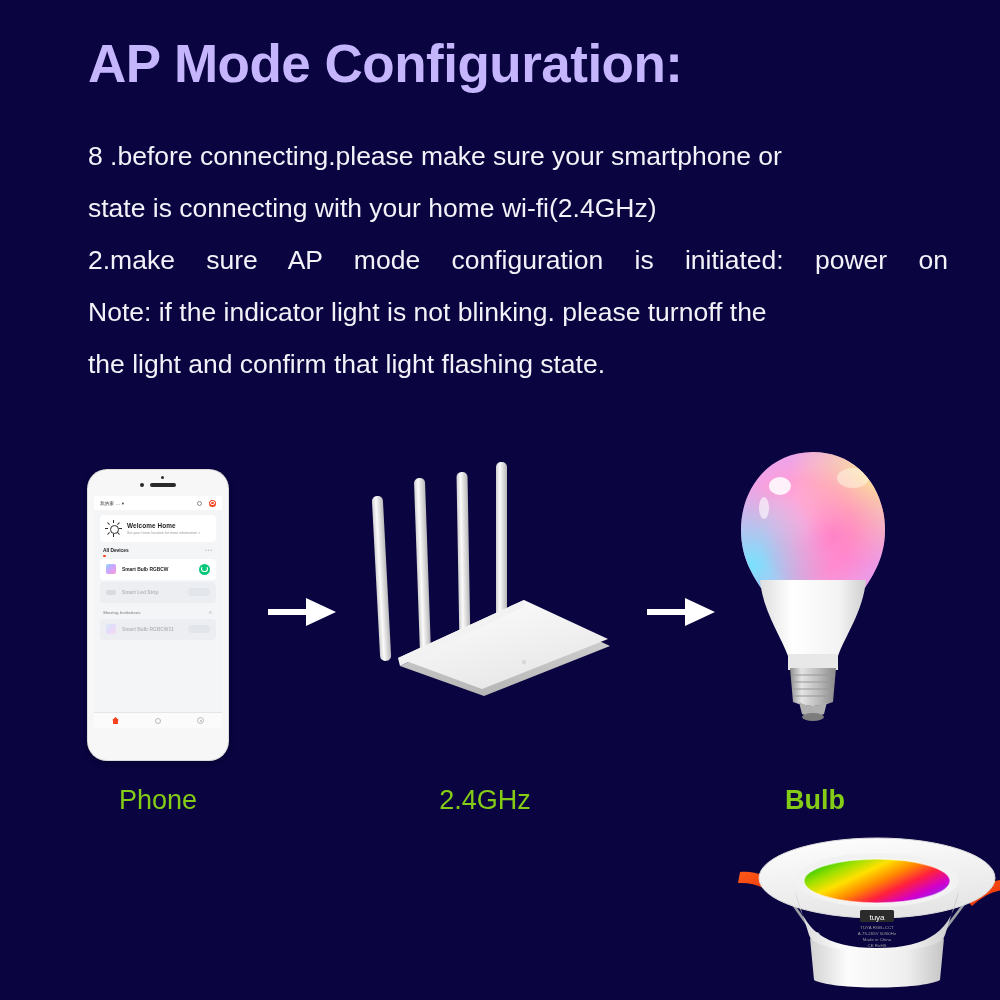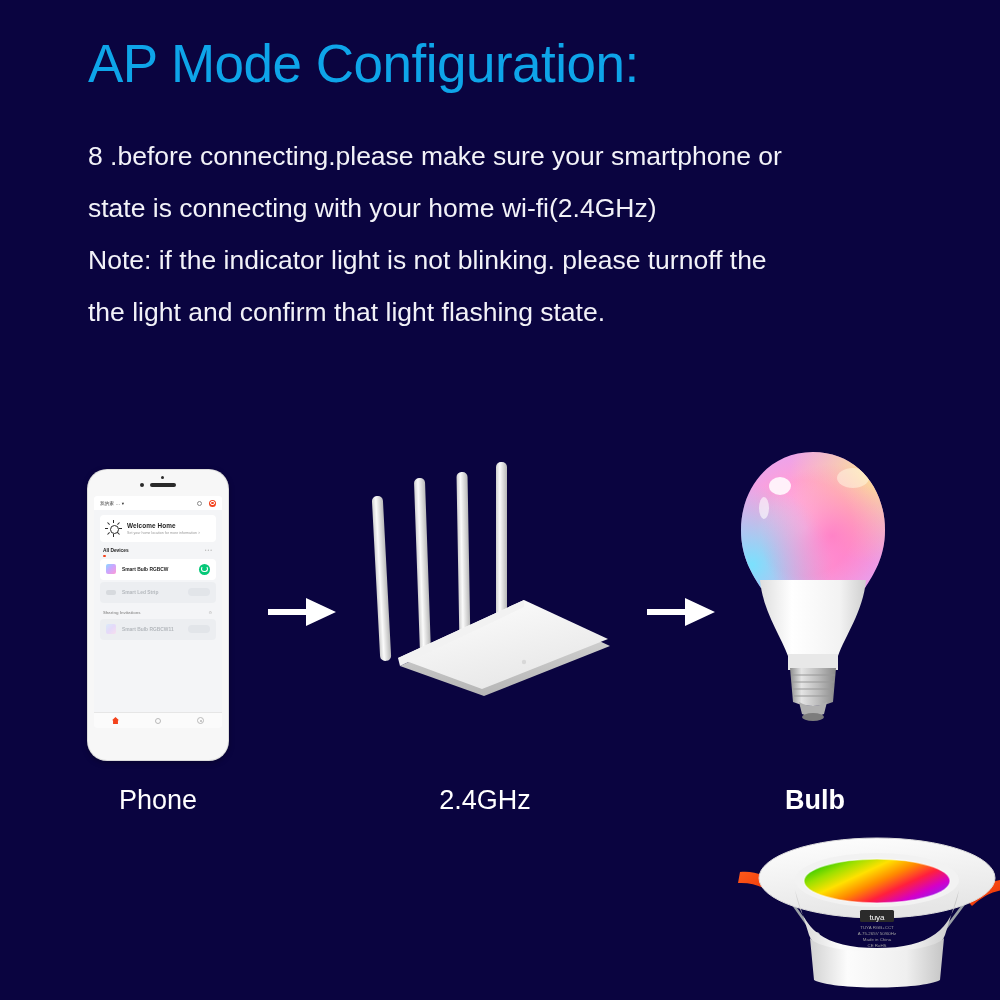--- a/index.html
+++ b/index.html
@@ -6,21 +6,21 @@
   html,body{ background:#0b0440; }
   body{
     width:1000px; height:1000px; position:relative; overflow:hidden;
     font-family:"Liberation Sans", sans-serif;
     background:#0a0440;
   }
 
   
   .title{
     position:absolute; left:88px; top:33px;
-    font-size:53px; font-weight:400; color:#0ea5e9;
+    font-size:53px; font-weight:700; color:#c4b5fd;
     letter-spacing:-0.5px; white-space:nowrap;
     font-family:"Liberation Sans", sans-serif;
   }
   .body-text{
     position:absolute; left:88px; top:130px; width:860px;
     color:#f2f2f8; font-size:26.5px; line-height:52px;
     font-weight:400;
   }
   .body-text p{ white-space:nowrap; }
   .l2{ text-align:justify; text-align-last:justify; white-space:normal; }
@@ -122,35 +122,36 @@
   .router{ position:absolute; left:348px; top:20px; width:270px; height:250px; }
 
   
   .bulb{ position:absolute; left:733px; top:10px; width:160px; height:300px; }
 
   
   .downlight{ position:absolute; left:732px; top:400px; width:290px; height:160px; }
 
   
   .caption{
-    position:absolute; color:#ffffff; font-size:27px; font-weight:400;
+    position:absolute; color:#84cc16; font-size:27px; font-weight:400;
     text-align:center;
   }
   .cap-phone{ left:88px; top:785px; width:140px; }
   .cap-ghz { left:405px; top:785px; width:160px; }
   .cap-bulb{ left:745px; top:785px; width:140px;font-weight:bold; }
 </style>
 </head>
 <body>
 
 <div class="title">AP Mode Configuration:</div>
 
 <div class="body-text">
   <p>8 .before connecting.please make sure your smartphone or</p>
   <p>state is connecting with your home wi-fi(2.4GHz)</p>
+  <p class="l2">2.make sure AP mode configuration is initiated: power on</p>
   <p>Note: if the indicator light is not blinking. please turnoff the</p>
   <p>the light and confirm that light flashing state.</p>
 </div>
 
 <div class="stage">
 
   <div class="phone">
     <div class="phone-top">
       <div class="cam"></div>
       <div class="cam2"></div>

